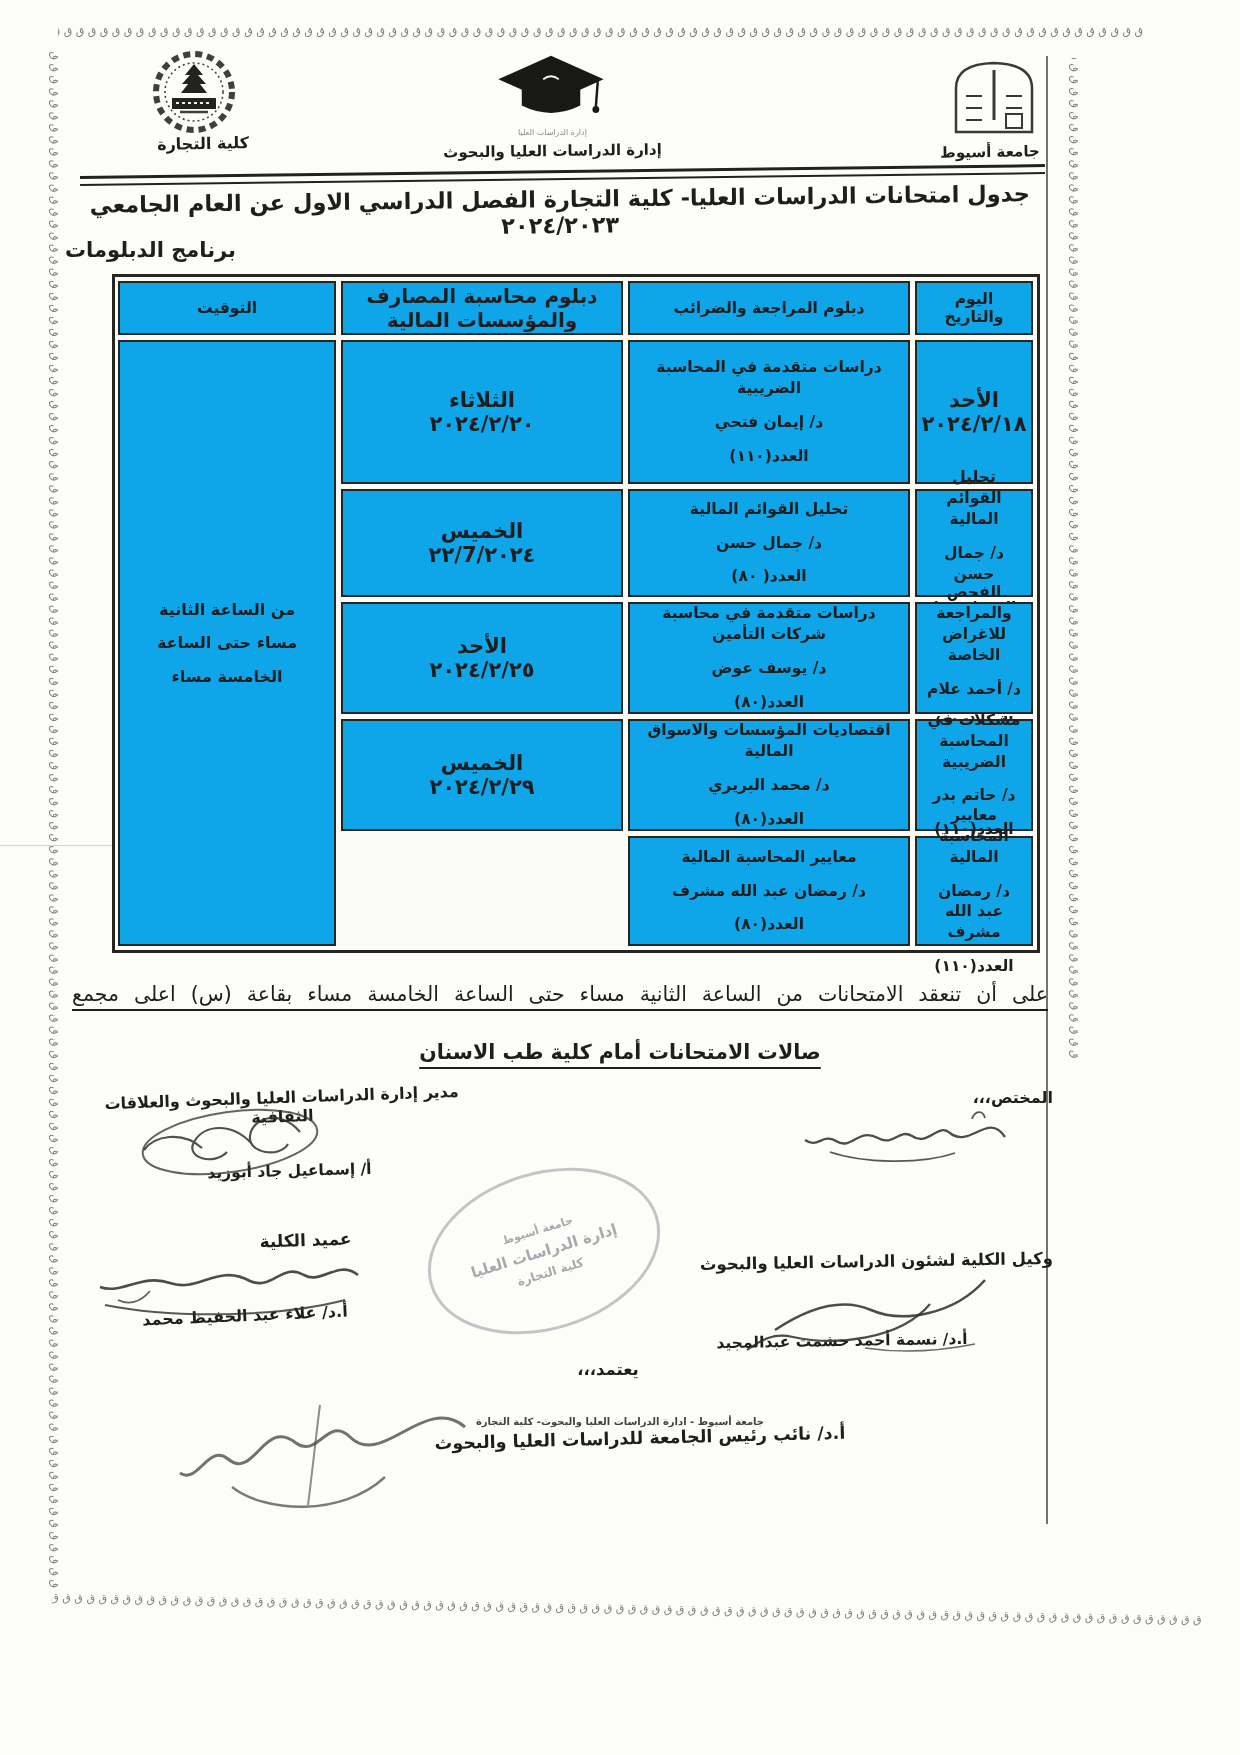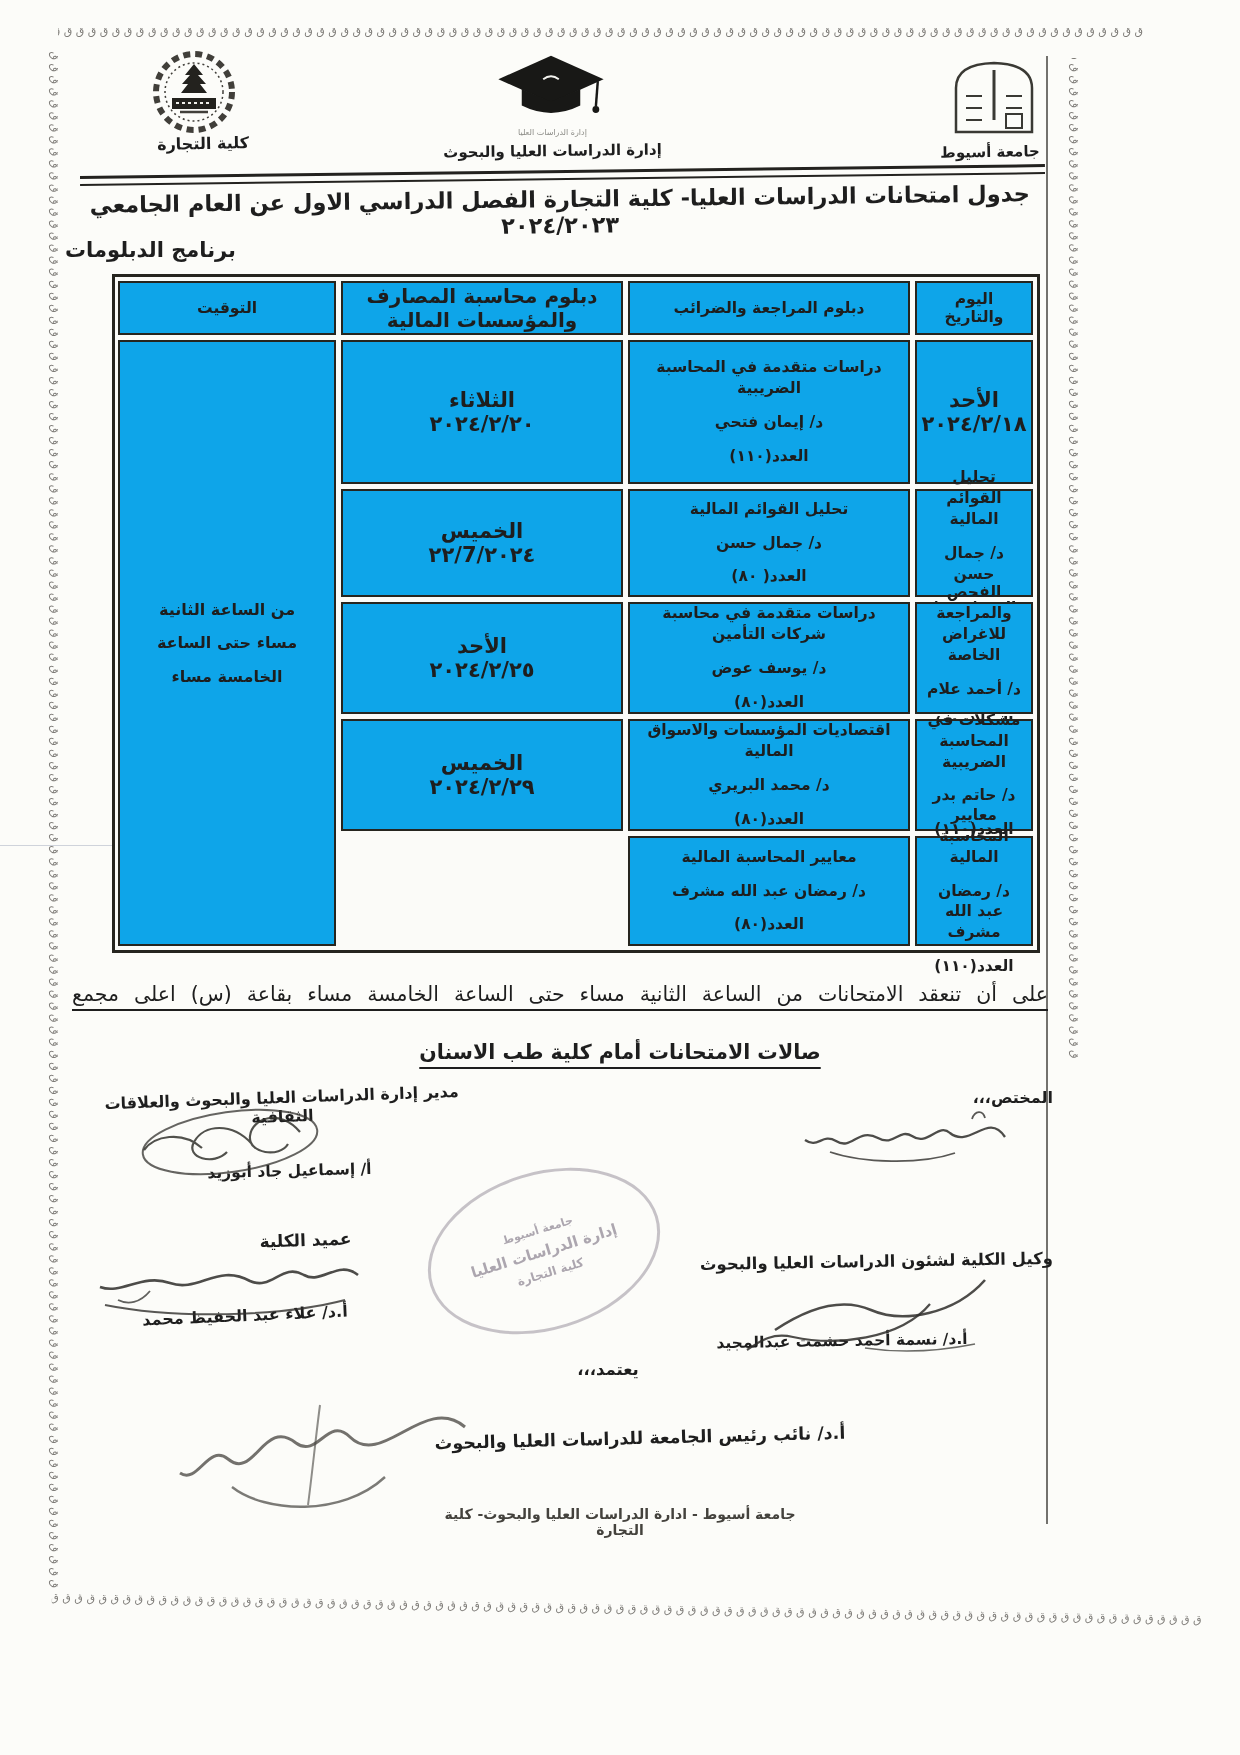--- a/index.html
+++ b/index.html
@@ -61,22 +61,22 @@
   .sig-label{position:absolute;font-weight:700;}
   .lbl-specialist{left:968px;top:1088px;width:85px;font-size:16px;}
   .lbl-director{left:92px;top:1088px;width:380px;font-size:16px;text-align:center;transform:rotate(-2deg);}
   .lbl-director-name{left:182px;top:1162px;width:215px;font-size:15.5px;text-align:center;transform:rotate(-1.5deg);}
   .lbl-vicedean{left:688px;top:1252px;width:365px;font-size:16.5px;text-align:right;transform:rotate(-1deg);}
   .lbl-vicedean-name{left:692px;top:1332px;width:300px;font-size:15.5px;text-align:center;transform:rotate(-1deg);}
   .lbl-dean{left:238px;top:1230px;width:135px;font-size:17px;text-align:center;transform:rotate(-2deg);}
   .lbl-dean-name{left:105px;top:1306px;width:280px;font-size:16px;text-align:center;transform:rotate(-2.5deg);}
   .lbl-approve{left:548px;top:1360px;width:120px;font-size:16.5px;text-align:center;}
   .lbl-vp{left:385px;top:1428px;width:510px;font-size:17.5px;text-align:center;transform:rotate(-1.5deg);}
-  .doc-footer{position:absolute;left:420px;top:1506px;width:400px;text-align:center;
-      font-size:14px;color:#44423d;font-weight:700;}
+  .doc-footer{position:absolute;left:420px;top:1416px;width:400px;text-align:center;
+      font-size:10px;color:#44423d;font-weight:700;}
   .sig-svg{position:absolute;pointer-events:none;}
   .sig-specialist{left:800px;top:1095px;}
   .sig-director{left:130px;top:1100px;}
   .sig-vicedean{left:735px;top:1262px;}
   .sig-dean{left:90px;top:1245px;}
   .sig-vp{left:170px;top:1385px;}
   
   .stamp{position:absolute;left:425px;top:1172px;width:238px;height:158px;
       border:3px solid rgba(125,115,130,.42);border-radius:50%;
       transform:rotate(-17deg);box-sizing:border-box;

